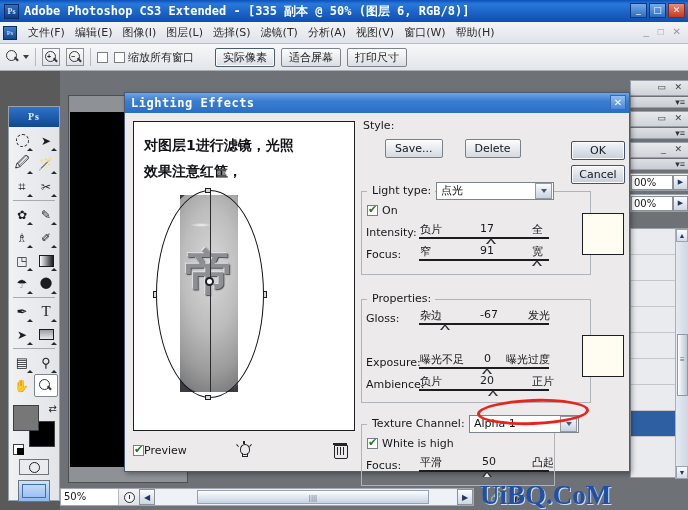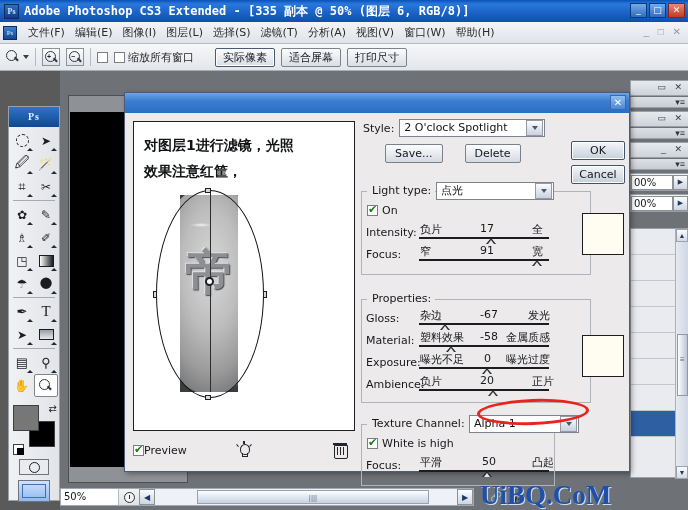--- a/index.html
+++ b/index.html
@@ -669,20 +669,21 @@
     <div class="sb-track">
       <div class="sb-thumb">||||</div>
     </div>
     <div class="sb-arrow">▶</div>
   </div>
 
   <div class="watermark">UiBQ.CoM</div>
 
   <div class="dialog">
     <div class="dlg-title">
+      <span class="dlg-title-text">Lighting Effects</span>
       <span class="dlg-close">✕</span>
     </div>
 
     <div class="dlg-body">
 
       <div class="preview-pane">
         <div class="preview-text">
           <div>对图层1进行滤镜，光照</div>
           <div>效果注意红筐，</div>
         </div>
@@ -717,26 +718,20 @@
           <span style="left:4px;"></span>
           <span style="left:7px;"></span>
           <span style="left:10px;"></span>
         </div>
       </div>
 
       <div class="rcol">
 
         <div class="row" style="margin-left:2px;">
           <span class="lbl">Style:</span>
-          <span class="combo" style="width:146px;">
-            <span class="cv">2 O'clock Spotlight</span>
-            <span class="cbtn">
-                <i></i>
-              </span>
-          </span>
         </div>
 
         <div class="row" style="margin-top:7px; margin-left:24px; gap:22px;">
           <span class="btn">Save...</span>
           <span class="btn">Delete</span>
         </div>
 
         <div class="group" style="left:0px; top:72px; width:230px; height:84px;">
           <span class="gline-l"></span>
           <span class="gline-r" style="width:160px;"></span>
@@ -782,28 +777,20 @@
 
           <div class="sl-row" style="position:absolute; left:0; top:8px; width:230px;">
             <span class="sl-name">Gloss:</span>
             <span class="sl-minl" style="left:58px;">杂边</span>
             <span class="sl-val" style="left:118px;">-67</span>
             <span class="sl-maxl" style="left:166px;">发光</span>
             <span class="sl-track" style="left:57px; width:130px;"></span>
             <span class="sl-thumb" style="left:78px;"></span>
           </div>
 
-          <div class="sl-row" style="position:absolute; left:0; top:30px; width:230px;">
-            <span class="sl-name">Material:</span>
-            <span class="sl-minl" style="left:58px;">塑料效果</span>
-            <span class="sl-val" style="left:118px;">-58</span>
-            <span class="sl-maxl" style="left:144px;">金属质感</span>
-            <span class="sl-track" style="left:57px; width:130px;"></span>
-            <span class="sl-thumb" style="left:84px;"></span>
-          </div>
 
           <div class="sl-row" style="position:absolute; left:0; top:52px; width:230px;">
             <span class="sl-name">Exposure:</span>
             <span class="sl-minl" style="left:58px;">曝光不足</span>
             <span class="sl-val" style="left:122px;">0</span>
             <span class="sl-maxl" style="left:144px;">曝光过度</span>
             <span class="sl-track" style="left:57px; width:130px;"></span>
             <span class="sl-thumb" style="left:120px;"></span>
           </div>
 

